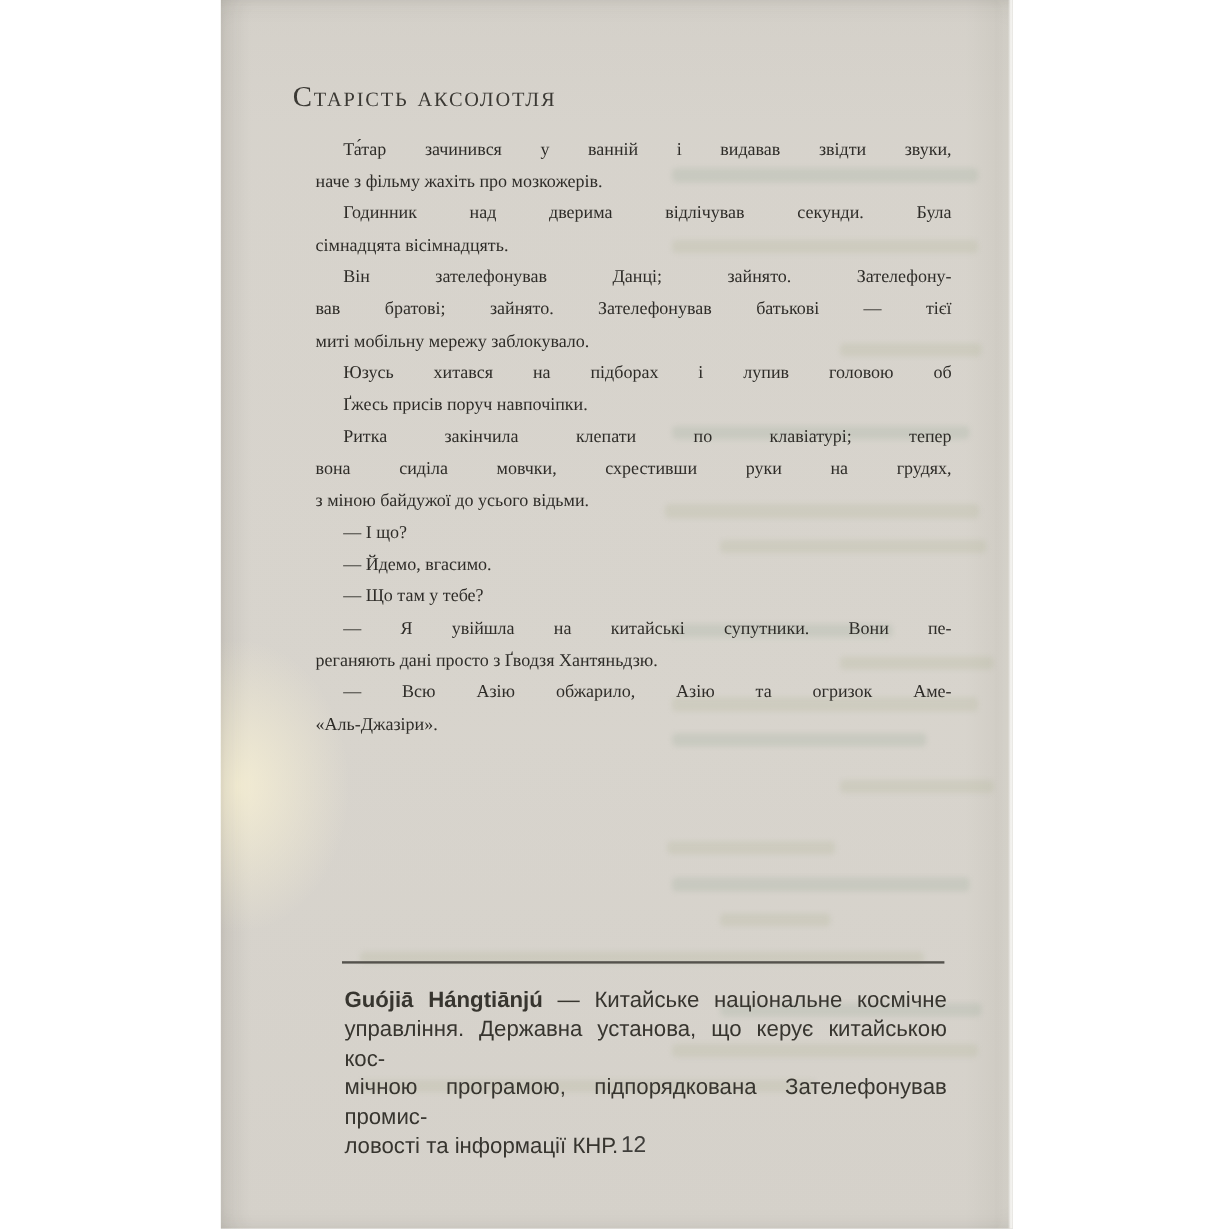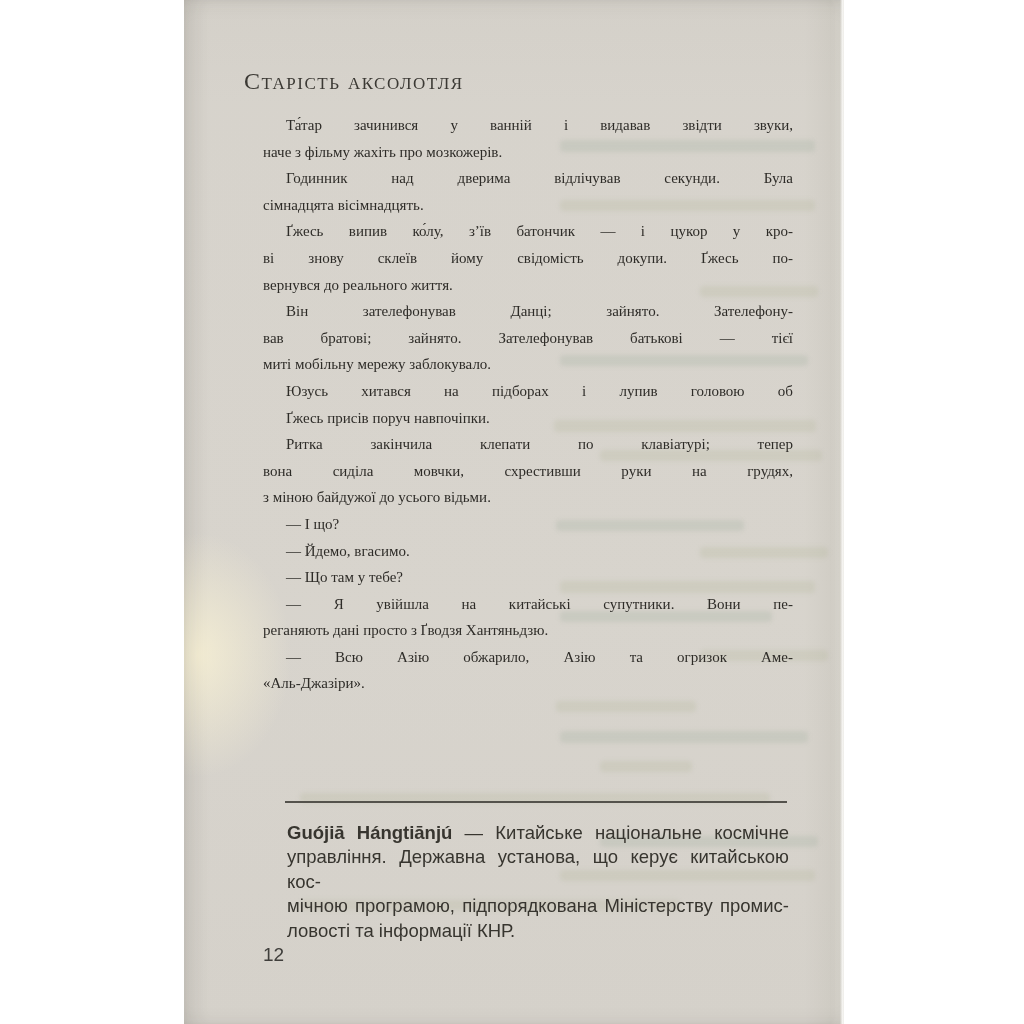--- a/index.html
+++ b/index.html
@@ -59,21 +59,21 @@
     position:absolute;top:821px;left:103px;width:502px;
     font-family:"Liberation Sans", sans-serif;
     font-size:18.5px;line-height:24.4px;color:#37352f;
   }
   .fn-line{text-align:justify;text-align-last:justify;}
   .fn-line.plast{text-align-last:left;}
   .fn-line b{font-weight:700;}
   
   .page-number{
     position:absolute;top:944px;left:79px;width:530px;
-    text-align:left;
+    text-align:center;
     font-family:"Liberation Sans", sans-serif;
     font-size:19px;color:#3f3e3b;
   }
 </style>
 </head>
 <body>
 
 <div class="page-photo">
 
   <div id="ghosts">
@@ -102,25 +102,20 @@
   <div class="body-text" id="body-text">
       <div class="para">
         <div class="line first">Та́тар зачинився у ванній і видавав звідти звуки,</div>
         <div class="line plast">наче з фільму жахіть про мозкожерів.</div>
       </div>
       <div class="para">
         <div class="line first">Годинник над дверима відлічував секунди. Була</div>
         <div class="line plast">сімнадцята вісімнадцять.</div>
       </div>
       <div class="para">
-        <div class="line first">Ґжесь випив ко́лу, з’їв батончик — і цукор у кро-</div>
-        <div class="line">ві знову склеїв йому свідомість докупи. Ґжесь по-</div>
-        <div class="line plast">вернувся до реального життя.</div>
-      </div>
-      <div class="para">
         <div class="line first">Він зателефонував Данці; зайнято. Зателефону-</div>
         <div class="line">вав братові; зайнято. Зателефонував батькові — тієї</div>
         <div class="line plast">миті мобільну мережу заблокувало.</div>
       </div>
       <div class="para">
         <div class="line first">Юзусь хитався на підборах і лупив головою об</div>
       </div>
       <div class="para">
         <div class="line first plast">Ґжесь присів поруч навпочіпки.</div>
       </div>
@@ -146,20 +141,20 @@
         <div class="line first">— Всю Азію обжарило, Азію та огризок Аме-</div>
         <div class="line plast">«Аль-Джазіри».</div>
       </div>
     </div>
 
   <div class="footnote-rule"></div>
 
   <div class="footnote" id="footnote">
       <div class="fn-line"><b>Guójiā Hángtiānjú</b> — Китайське національне космічне</div>
       <div class="fn-line">управління. Державна установа, що керує китайською кос-</div>
-      <div class="fn-line">мічною програмою, підпорядкована Міністерству промис-</div>
+      <div class="fn-line">мічною програмою, підпорядкована Зателефонував промис-</div>
       <div class="fn-line plast">ловості та інформації КНР.</div>
     </div>
 
   <div class="page-number">12</div>
 
   <div class="page-cut"></div>
 </div>
 
 </body></html>

